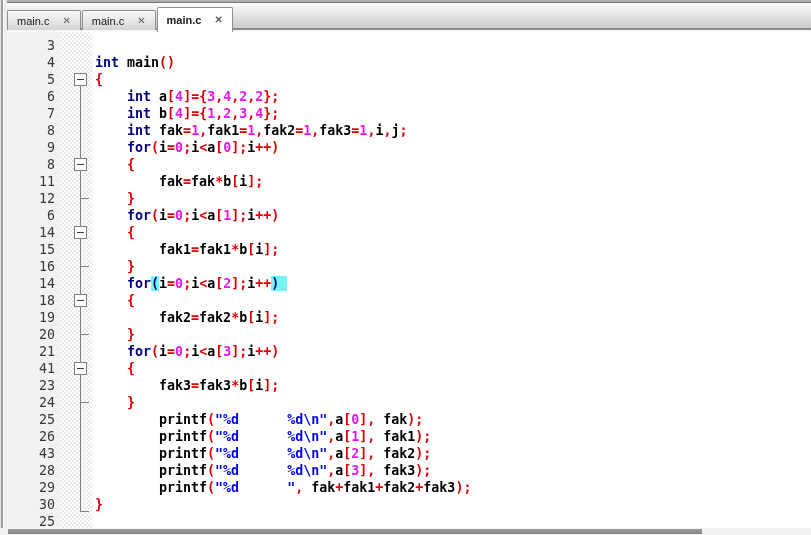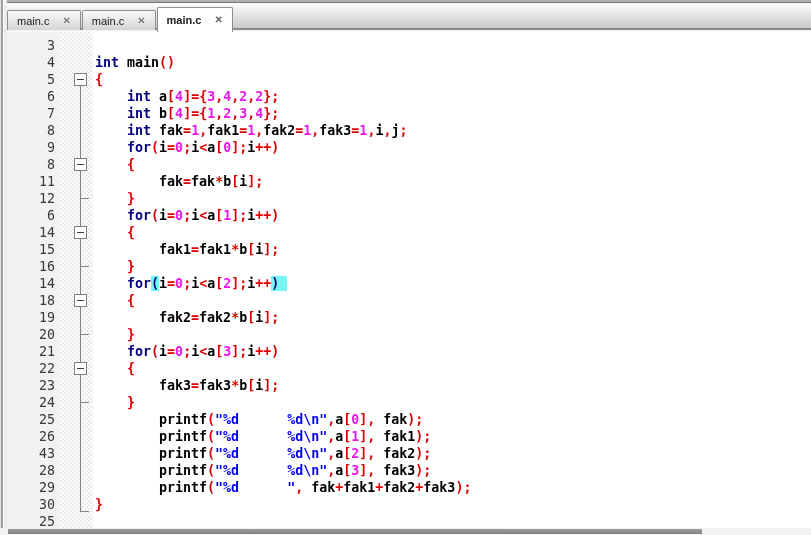--- a/index.html
+++ b/index.html
@@ -85,21 +85,21 @@
         <div class="ln">12</div>
         <div class="ln">6</div>
         <div class="ln">14</div>
         <div class="ln">15</div>
         <div class="ln">16</div>
         <div class="ln">14</div>
         <div class="ln">18</div>
         <div class="ln">19</div>
         <div class="ln">20</div>
         <div class="ln">21</div>
-        <div class="ln">22</div>
+        <div class="ln">41</div>
         <div class="ln">23</div>
         <div class="ln">24</div>
         <div class="ln">25</div>
         <div class="ln">26</div>
         <div class="ln">43</div>
         <div class="ln">28</div>
         <div class="ln">29</div>
         <div class="ln">30</div>
         <div class="ln">25</div>
       </div>

